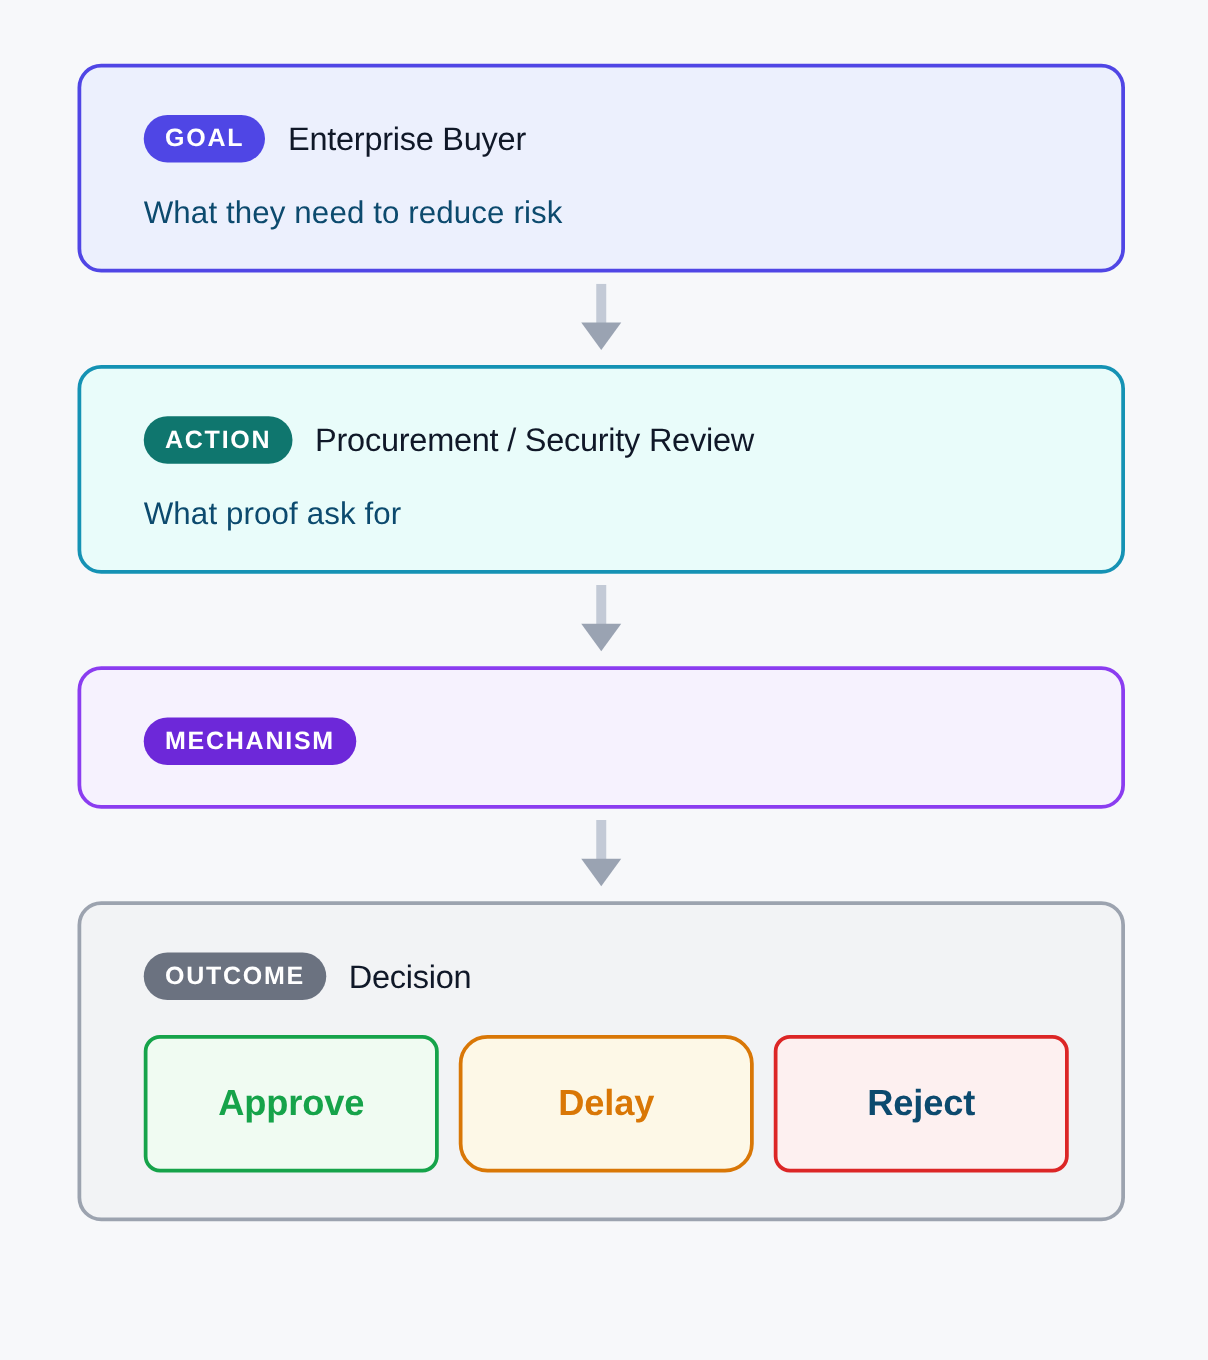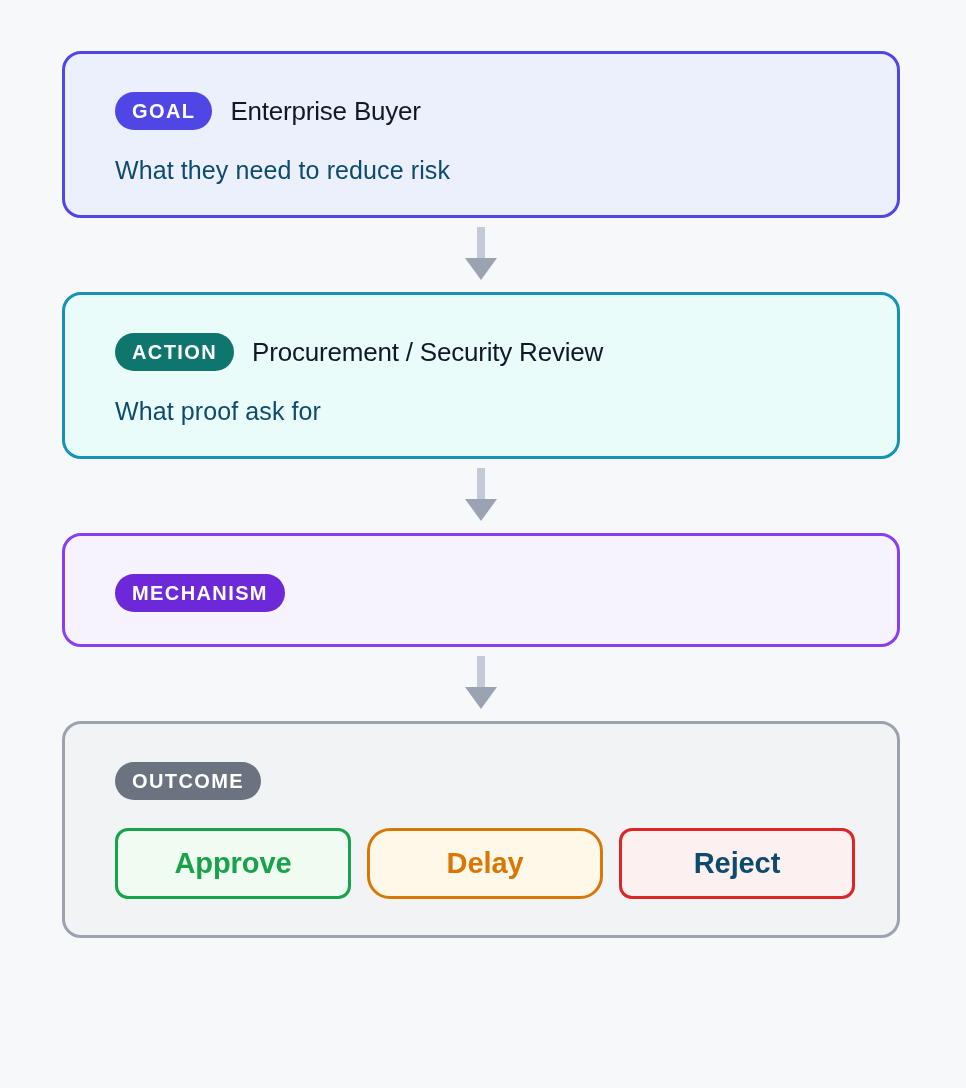--- a/index.html
+++ b/index.html
@@ -100,21 +100,21 @@
   
   .choice-row {
     display: flex;
     gap: 16px;
     margin-top: 26px;
   }
 
   .choice-btn {
     box-sizing: border-box;
     width: 236px;
-    height: 71px;
+    height: 110px;
     border-style: solid;
     border-width: 3px;
     border-radius: 13px;
     display: flex;
     align-items: center;
     justify-content: center;
     font-size: 29px;
     font-weight: 700;
     letter-spacing: -0.1px;
     cursor: pointer;
@@ -168,20 +168,21 @@
   <div class="arrow">
     <svg width="36" height="56" viewBox="0 0 36 56" aria-hidden="true">
       <rect x="14" y="0" width="8" height="33" fill="#c3cad6"></rect>
       <polygon points="2,31 34,31 18,53" fill="#9aa3b2"></polygon>
     </svg>
   </div>
 
   <div class="card card-outcome">
     <div class="card-head">
       <span class="badge badge-outcome">OUTCOME</span>
+      <span class="card-title">Decision</span>
     </div>
 
     <div class="choice-row">
       <div class="choice-btn choice-approve">Approve</div>
       <div class="choice-btn choice-delay">Delay</div>
       <div class="choice-btn choice-reject">Reject</div>
     </div>
   </div>
 
 </div>

